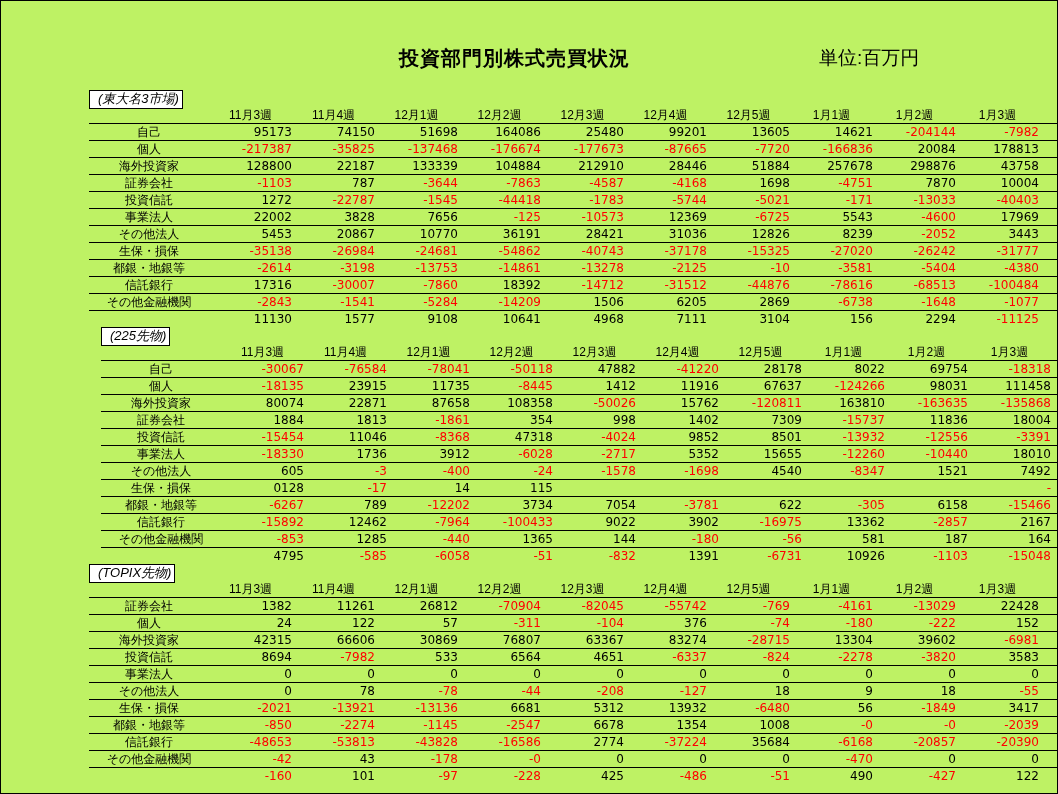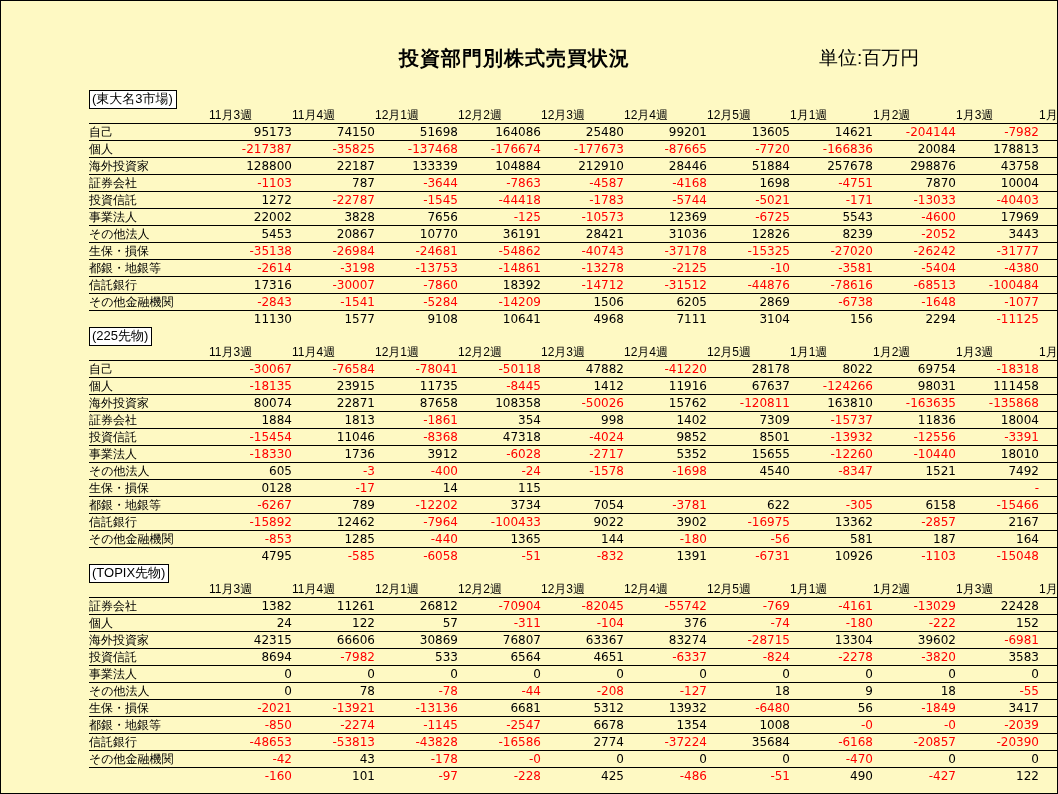--- a/index.html
+++ b/index.html
@@ -14,21 +14,21 @@
     color: #000000;
     position: relative;
     overflow: hidden;
   }
   .page {
     position: relative;
     width: 1058px;
     height: 794px;
     box-sizing: border-box;
     border: 1px solid #000000;
-    background: #fef9c3;
+    background: #bef264;
   }
   .title-row {
     position: absolute;
     top: 44px;
     left: 0;
     width: 1058px;
     display: flex;
     align-items: baseline;
   }
   .doc-title {
@@ -49,53 +49,54 @@
   .block {
     position: absolute;
     left: 88px;
     width: 955px;
   }
   .block-title {
     font-size: 13px;
     font-weight: normal;
     border: 1px solid #000000;
     display: inline-block;
-    padding: 0px 3px 1px 2px;
+    padding: 0px 3px 1px 8px;
     line-height: 16px;
     background: #ffffff;
     position: relative;
     z-index: 3;
+    font-style: italic;
   }
   table.grid {
     border-collapse: collapse;
     width: 955px;
     table-layout: fixed;
     margin-top: -2px;
   }
   table.grid td, table.grid th {
     font-size: 12px;
     font-weight: normal;
     padding: 0;
     height: 16px;
     line-height: 16px;
     white-space: nowrap;
     overflow: hidden;
   }
   th.hdr {
-    text-align: left;
+    text-align: center;
     padding-right: 5px;
     font-weight: normal;
     font-size: 12px;
     border-bottom: 1px solid #000000;
   }
   th.hdr-blank {
     border-bottom: none;
   }
   td.label {
-    text-align: left;
+    text-align: center;
     padding-left: 14px;
     border-top: 1px solid #000000;
     border-bottom: 1px solid #000000;
     font-size: 12px;
   }
   td.num {
     text-align: right;
     padding-right: 5px;
     border-top: 1px solid #000000;
     border-bottom: 1px solid #000000;
@@ -324,21 +325,21 @@
             <td class="num pos">3104</td>
             <td class="num pos">156</td>
             <td class="num pos">2294</td>
             <td class="num neg">-11125</td>
             <td class="num neg">-71</td>
           </tr>
         </tbody>
     </table>
   </div>
 
-  <div class="block" id="block-1" style="top:325px;">
+  <div class="block" id="block-1" style="top:325px;margin-left:12px;">
     <div class="block-title">(225先物)</div>
     <table class="grid">
       <colgroup>
         <col class="c-label">
           <col class="c-num">
           <col class="c-num">
           <col class="c-num">
           <col class="c-num">
           <col class="c-num">
           <col class="c-num">

